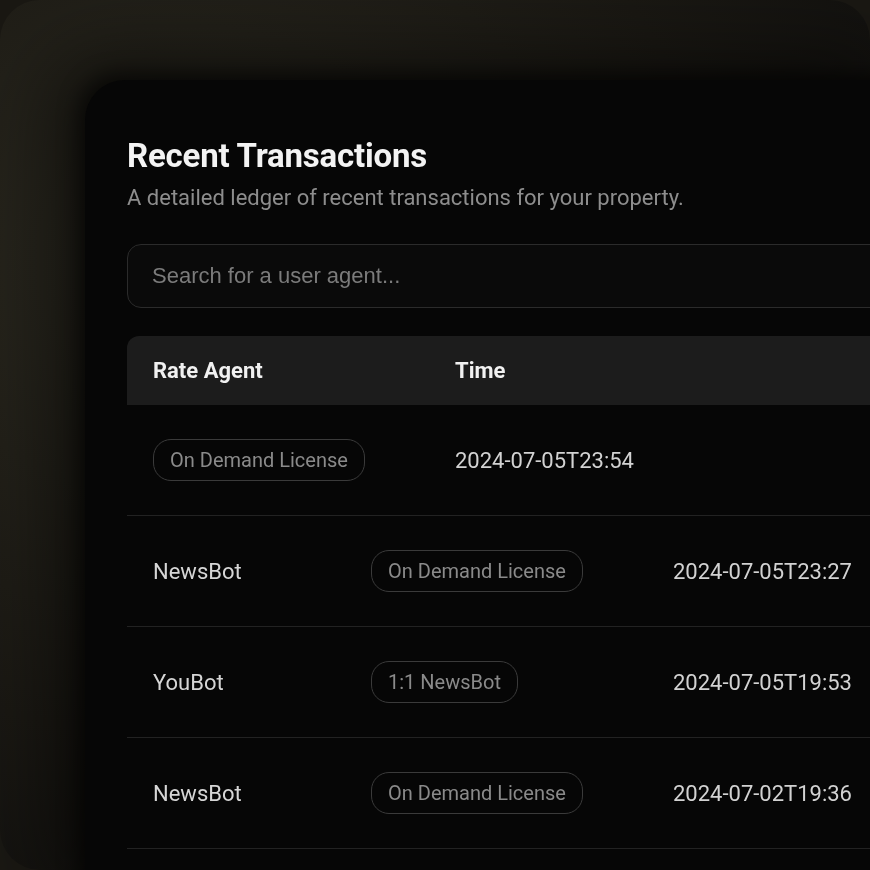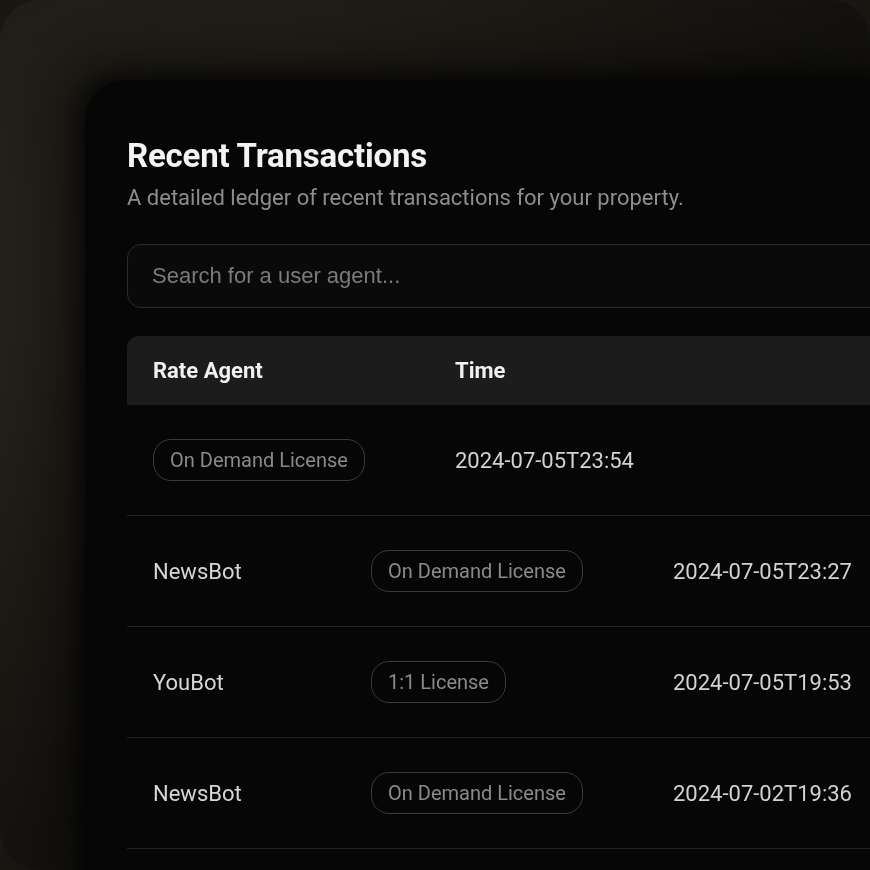--- a/index.html
+++ b/index.html
@@ -129,21 +129,21 @@
         <div class="cell agent col-agent">NewsBot</div>
         <div class="cell col-rate">
           <span class="badge">On Demand License</span>
         </div>
         <div class="cell time col-time">2024-07-05T23:27</div>
       </div>
 
       <div class="row">
         <div class="cell agent col-agent">YouBot</div>
         <div class="cell col-rate">
-          <span class="badge">1:1 License</span>
+          <span class="badge">1:1 NewsBot</span>
         </div>
         <div class="cell time col-time">2024-07-05T19:53</div>
       </div>
 
       <div class="row">
         <div class="cell agent col-agent">NewsBot</div>
         <div class="cell col-rate">
           <span class="badge">On Demand License</span>
         </div>
         <div class="cell time col-time">2024-07-02T19:36</div>

